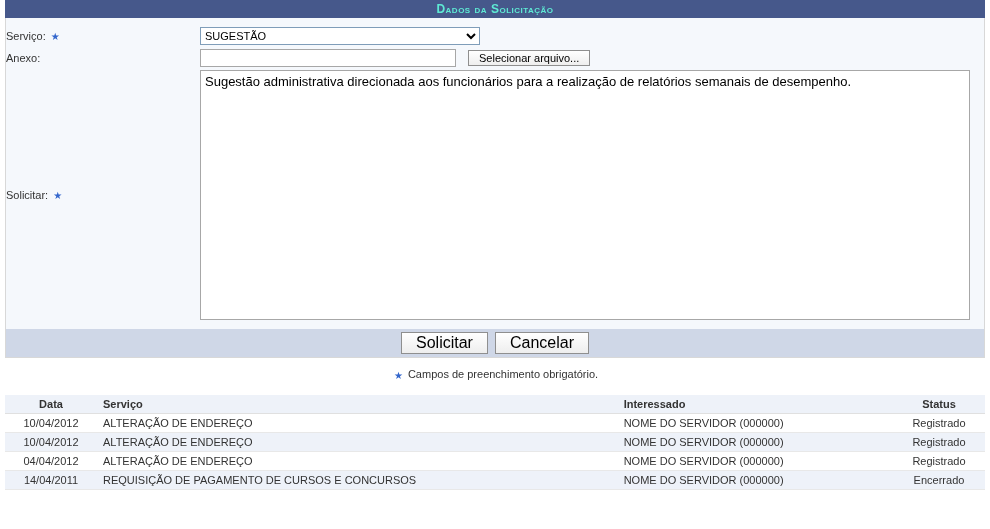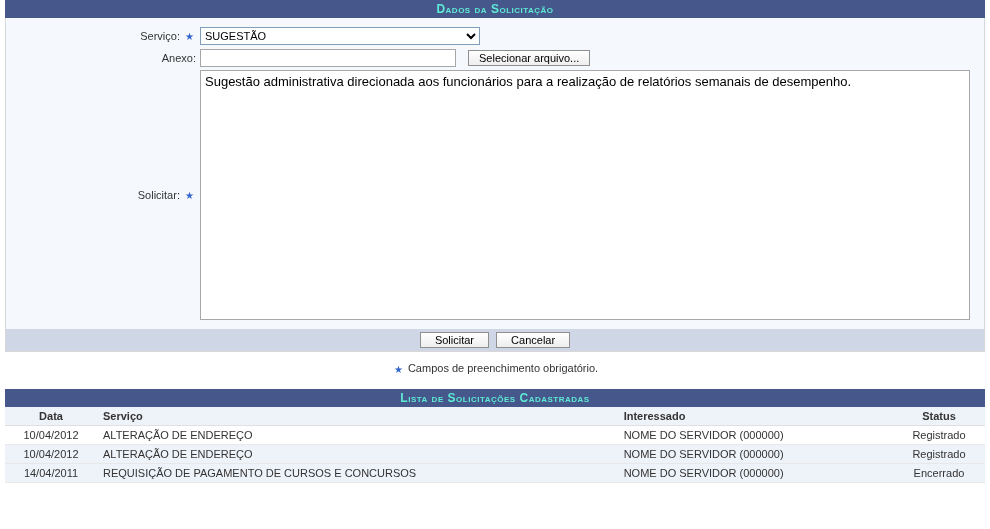--- a/index.html
+++ b/index.html
@@ -31,21 +31,20 @@
     border-right: 1px solid #d8d8d8;
     padding: 6px 0 6px 0;
   }
   .form-row {
     display: flex;
     align-items: flex-start;
     margin: 3px 0;
   }
   .label-col {
     width: 190px;
-    text-align: right;
     padding-right: 4px;
     color: #333;
     line-height: 18px;
   }
   .star {
     color: #3366cc;
     font-size: 10px;
     padding: 0 2px;
     vertical-align: middle;
   }
@@ -90,21 +89,21 @@
     background: #cfd7e7;
     text-align: center;
     padding: 3px 0;
     border-left: 1px solid #d8d8d8;
     border-right: 1px solid #d8d8d8;
     border-bottom: 1px solid #d8d8d8;
   }
   .button-bar button {
     border: 1px solid #8f8f8f;
     background: linear-gradient(#ffffff,#eeeeee);
-    font-size: 11px;
+    font-size: 16px;
     padding: 1px 14px;
     margin: 0 2px;
     cursor: pointer;
   }
   .required-note {
     text-align: center;
     padding: 10px 0 14px 0;
     color: #333;
   }
   table.list {
@@ -181,21 +180,20 @@
   <div class="button-bar">
     <button>Solicitar</button>
     <button>Cancelar</button>
   </div>
 
   <div class="required-note">
     <span class="star">★</span>
     <span>Campos de preenchimento obrigatório.</span>
   </div>
 
-  <div class="section-header">Lista de Solicitações Cadastradas</div>
 
   <table class="list">
     <thead>
       <tr>
         <th class="center col-data">Data</th>
         <th>Serviço</th>
         <th>Interessado</th>
         <th class="center col-status">Status</th>
       </tr>
     </thead>
@@ -205,20 +203,26 @@
           <td>ALTERAÇÃO DE ENDEREÇO</td>
           <td>NOME DO SERVIDOR (000000)</td>
           <td class="center col-status">Registrado</td>
         </tr>
         <tr class="even">
           <td class="center col-data">10/04/2012</td>
           <td>ALTERAÇÃO DE ENDEREÇO</td>
           <td>NOME DO SERVIDOR (000000)</td>
           <td class="center col-status">Registrado</td>
         </tr>
+        <tr class="odd">
+          <td class="center col-data">04/04/2012</td>
+          <td>ALTERAÇÃO DE ENDEREÇO</td>
+          <td>NOME DO SERVIDOR (000000)</td>
+          <td class="center col-status">Registrado</td>
+        </tr>
         <tr class="even">
           <td class="center col-data">14/04/2011</td>
           <td>REQUISIÇÃO DE PAGAMENTO DE CURSOS E CONCURSOS</td>
           <td>NOME DO SERVIDOR (000000)</td>
           <td class="center col-status">Encerrado</td>
         </tr>
       </tbody>
   </table>
 
 </div>

